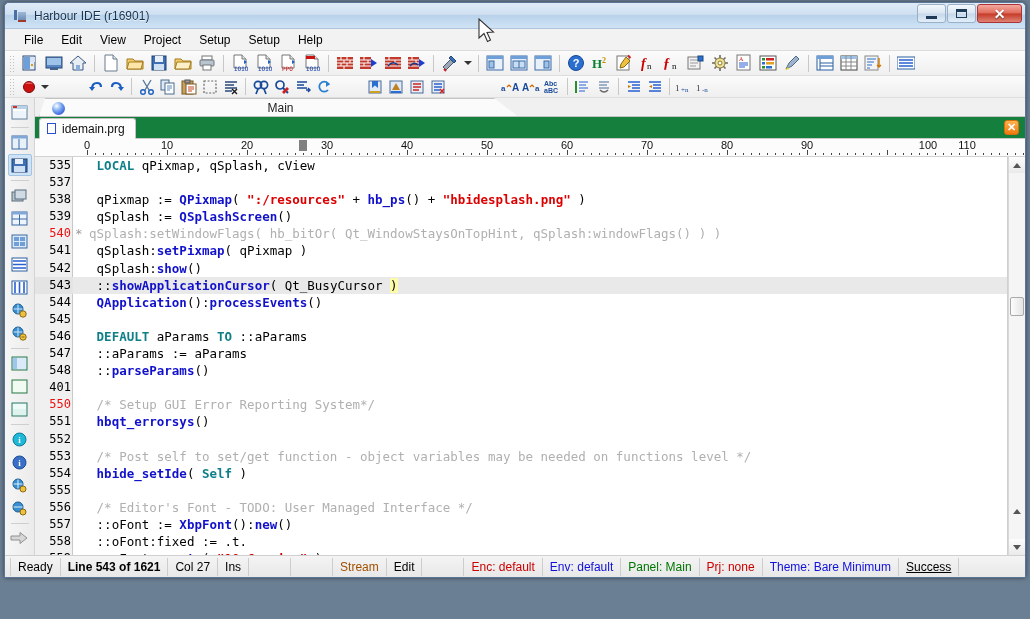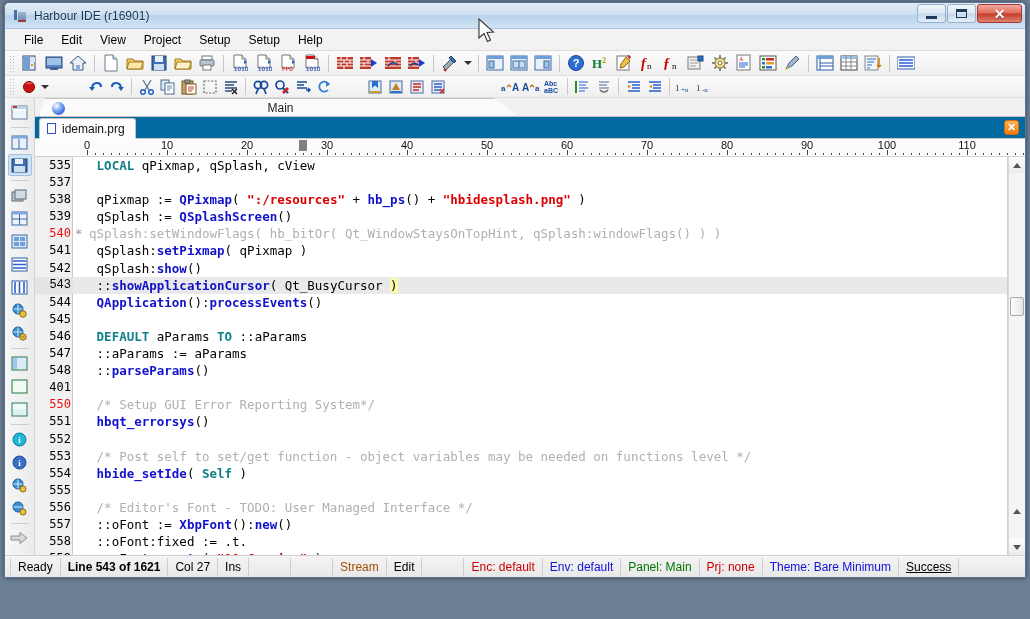--- a/index.html
+++ b/index.html
@@ -168,21 +168,21 @@
     flex: 1 1 auto; text-align: center; font-size: 12px; color: #222;
     padding-right: 22px;
   }
   .ptab-line {
     position: absolute; left: 0; right: 0; bottom: 0; height: 1px; background: #c3c3c3;
   }
 
   
   .filetabs {
     flex: 0 0 22px; height: 22px;
-    background: #0369a1;
+    background: #15803d;
     border-bottom: 1px solid #c9c9c9;
     display: flex; position: relative;
     padding-left: 4px;
   }
   .ftab {
     height: 21px; padding: 0 10px 0 7px;
     background: #fdfdfd;
     border: 1px solid #c3c3c3; border-bottom: 1px solid #fdfdfd;
     border-radius: 3px 3px 0 0;
     display: flex; align-items: center; gap: 6px;
@@ -234,21 +234,21 @@
   }
   .lines {
     position: absolute; left: 0; right: 0; top: 0;
     font-family: "DejaVu Sans Mono", monospace;
     font-size: 12.5px;
   }
   .ln {
     height: 17.1px; line-height: 17.1px; position: relative; white-space: pre;
   }
   .ln.cur { background: #e9e9e9; }
-  .ln.cur .gut { background: #e4e4e4; font-family: Liberation Mono, monospace; }
+  .ln.cur .gut { background: #e4e4e4; }
   .gut {
     position: absolute; left: 0; top: 0; width: 38px; height: 100%;
     text-align: right; padding-right: 2px;
     font-size: 12px; color: #000; background: transparent;
   }
   .gut.mark { color: #ee1111; }
   .ln-text { margin-left: 39px; display: inline-block; }
   .bp { position: absolute; left: 40px; color: #999; }
 
   
@@ -1006,21 +1006,21 @@
             <div class="rnum" style="left: 52px;">0</div>
             <div class="rnum" style="left: 132px;">10</div>
             <div class="rnum" style="left: 212px;">20</div>
             <div class="rnum" style="left: 292px;">30</div>
             <div class="rnum" style="left: 372px;">40</div>
             <div class="rnum" style="left: 452px;">50</div>
             <div class="rnum" style="left: 532px;">60</div>
             <div class="rnum" style="left: 612px;">70</div>
             <div class="rnum" style="left: 692px;">80</div>
             <div class="rnum" style="left: 772px;">90</div>
-            <div class="rnum" style="left: 852px;">100</div>
+            <div class="rnum" style="left: 893px;">100</div>
             <div class="rnum" style="left: 932px;">110</div>
           </div>
         <div class="rticks" id="ruler-ticks">
             <div class="rtick" style="left: 52px; height: 5px;"></div>
             <div class="rtick" style="left: 60px; height: 2px;"></div>
             <div class="rtick" style="left: 68px; height: 2px;"></div>
             <div class="rtick" style="left: 76px; height: 2px;"></div>
             <div class="rtick" style="left: 84px; height: 2px;"></div>
             <div class="rtick" style="left: 92px; height: 2px;"></div>
             <div class="rtick" style="left: 100px; height: 2px;"></div>

